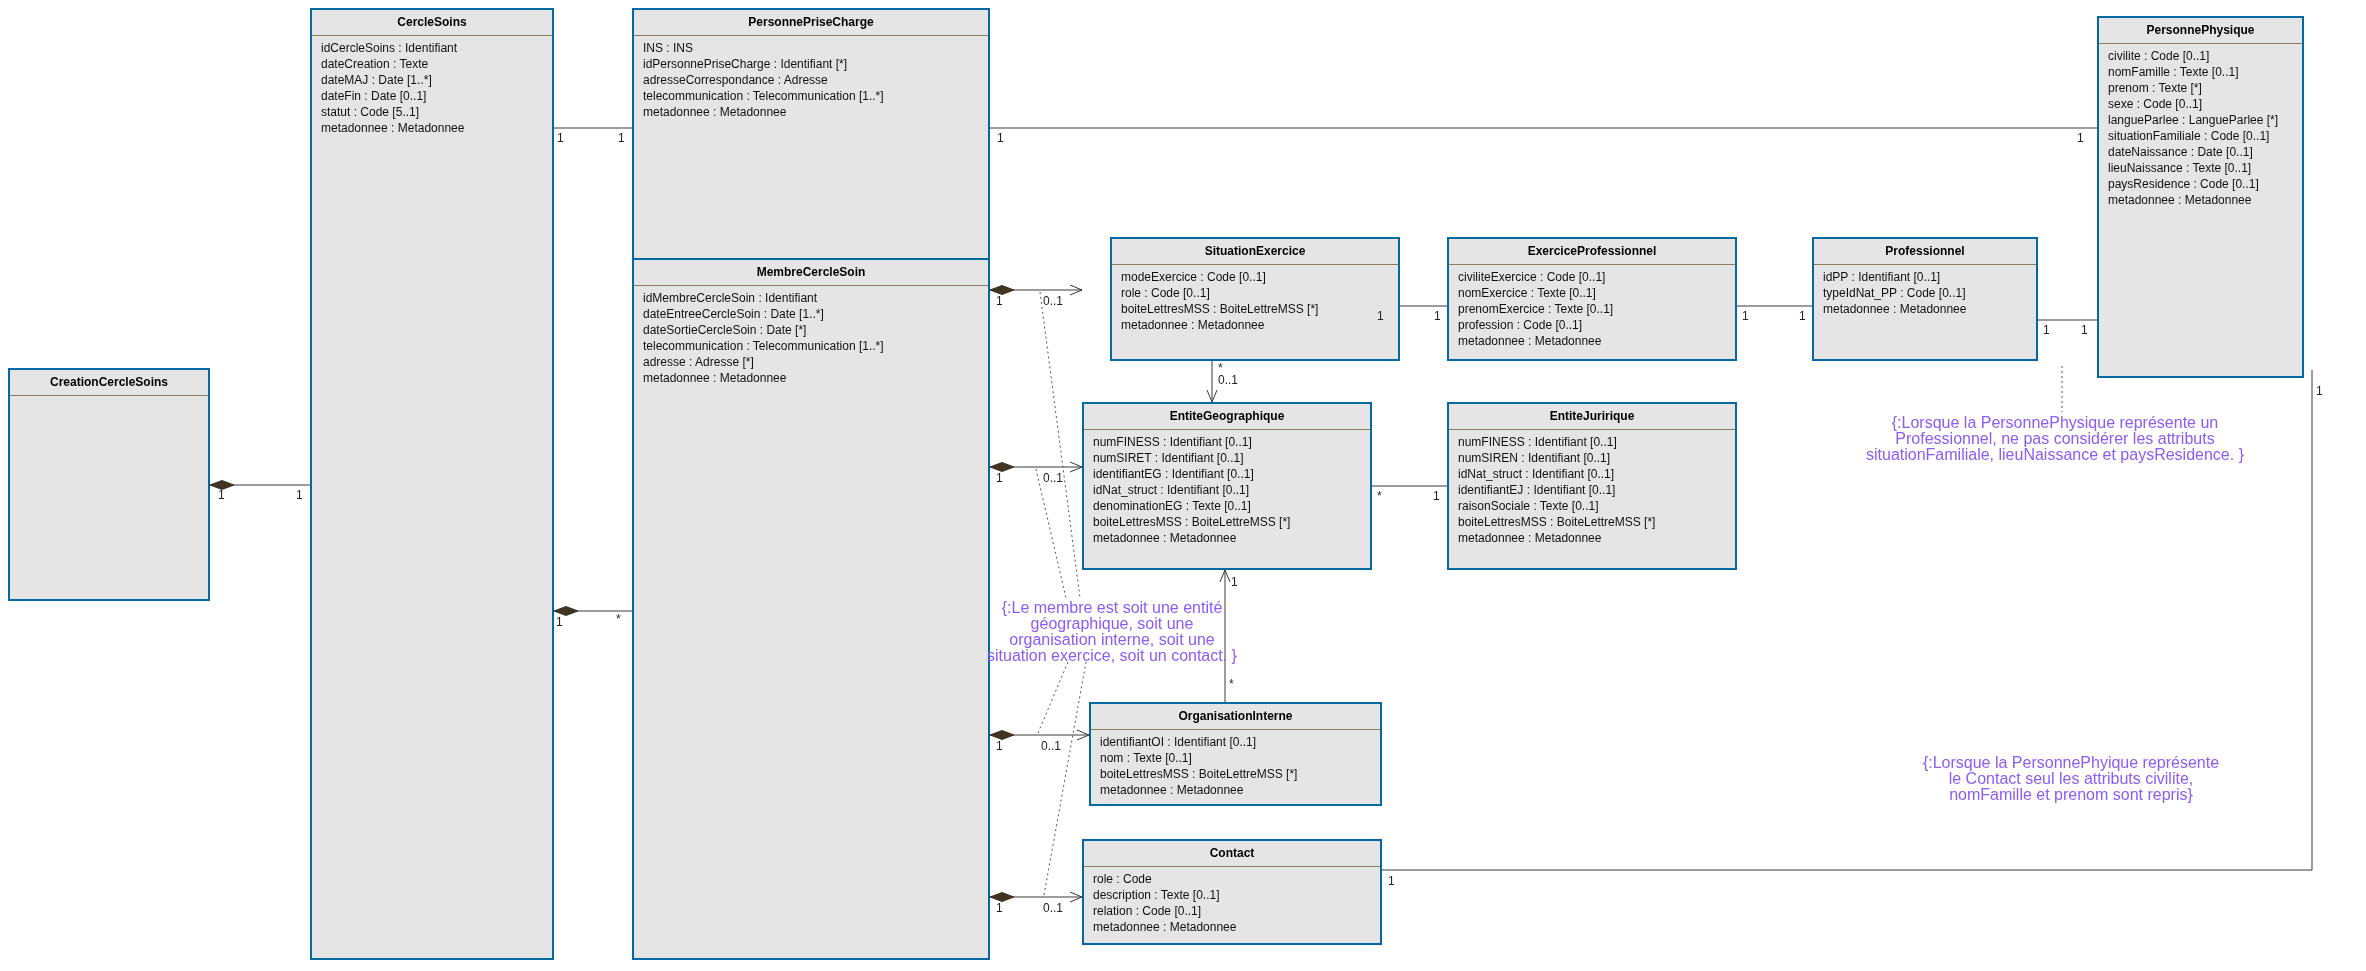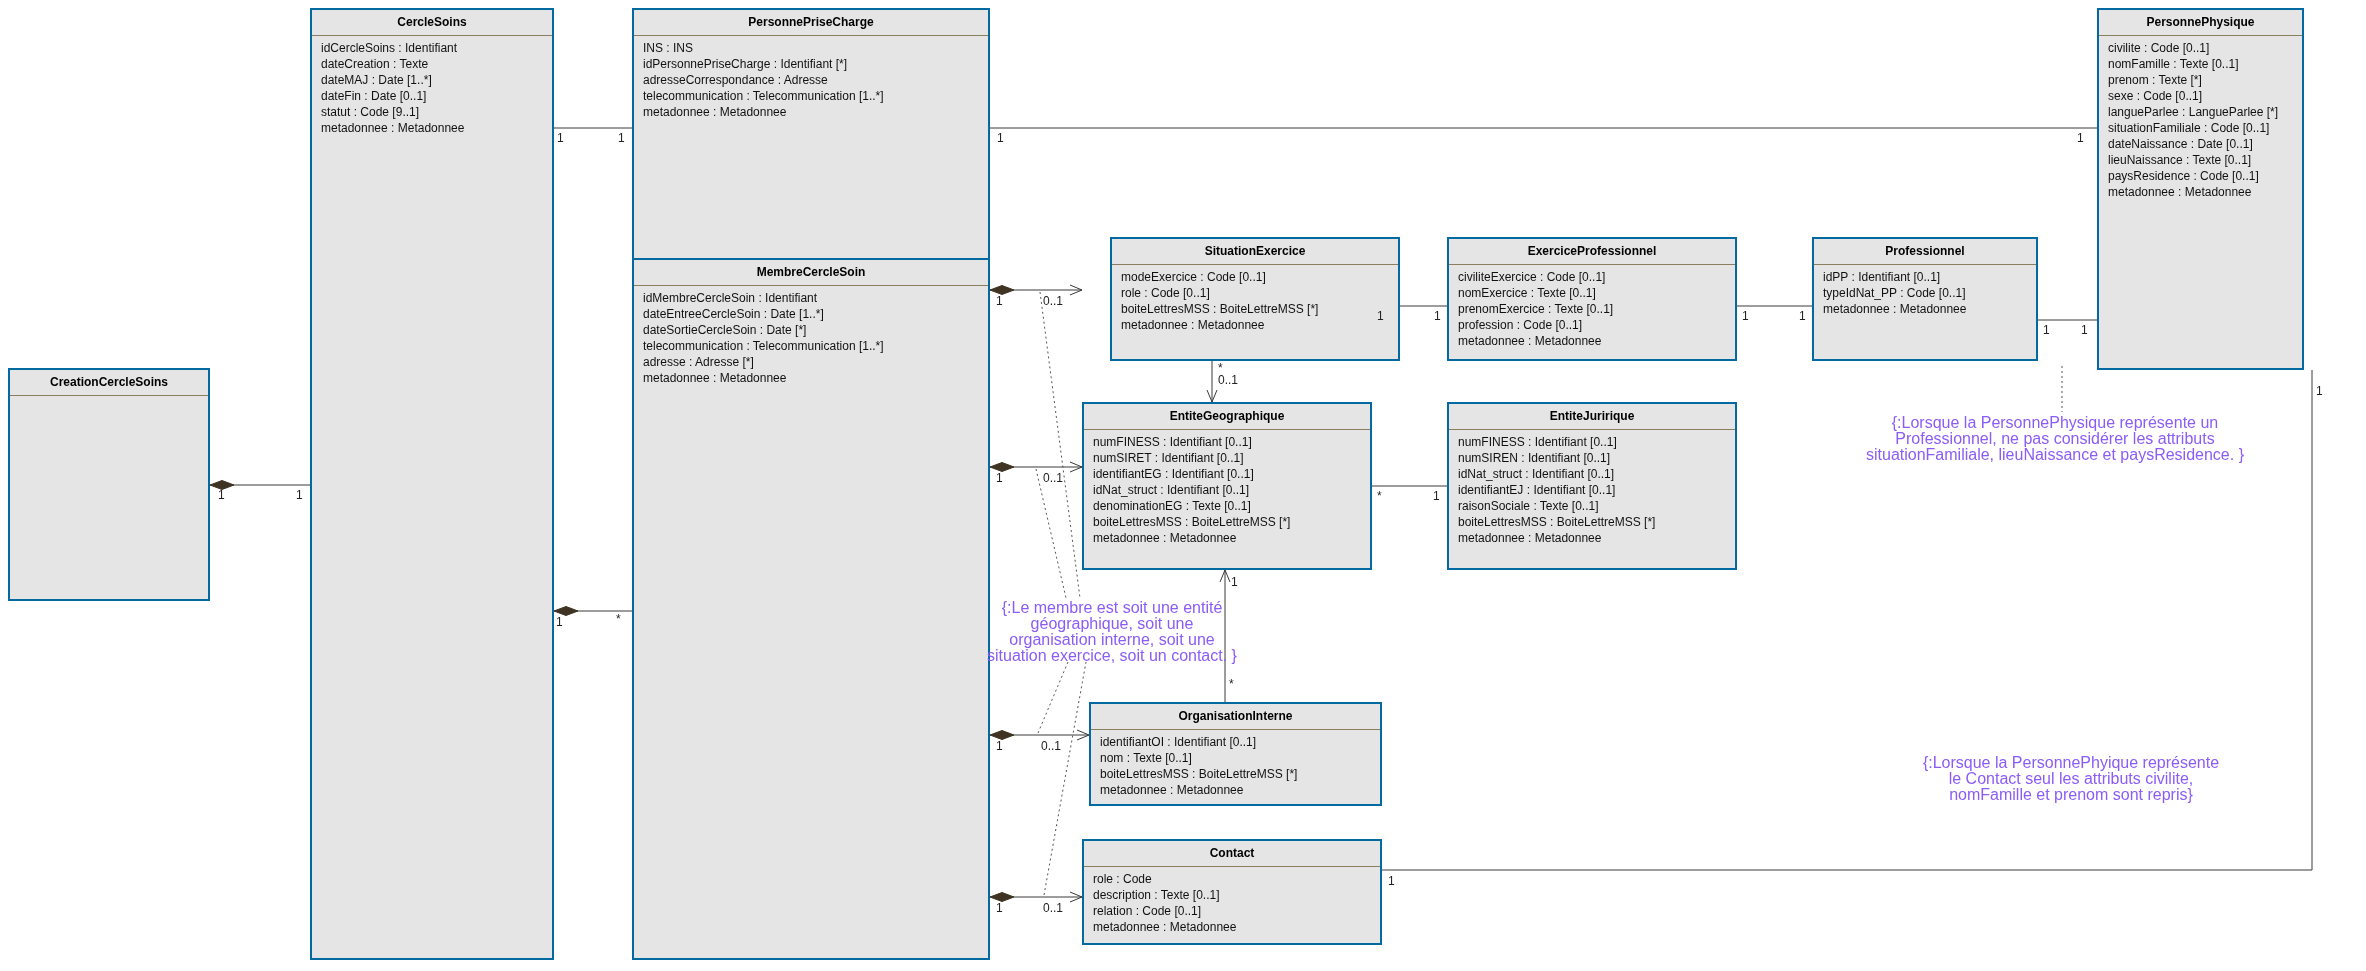--- a/index.html
+++ b/index.html
@@ -71,21 +71,21 @@
       <line x1="2062" y1="366" x2="2062" y2="412" stroke="#555555" stroke-width="1" stroke-dasharray="2,3"></line>
     </svg>
   <div id="classes">
       <div class="cls" style="left: 310px; top: 8px; width: 244px; height: 952px;">
         <div class="cls-header">CercleSoins</div>
         <div class="cls-body">
           <div class="attr">idCercleSoins : Identifiant</div>
           <div class="attr">dateCreation : Texte</div>
           <div class="attr">dateMAJ : Date [1..*]</div>
           <div class="attr">dateFin : Date [0..1]</div>
-          <div class="attr">statut : Code [9..1]</div>
+          <div class="attr">statut : Code [5..1]</div>
           <div class="attr">metadonnee : Metadonnee</div>
         </div>
       </div>
       <div class="cls" style="left: 8px; top: 368px; width: 202px; height: 233px;">
         <div class="cls-header">CreationCercleSoins</div>
         <div class="cls-body"></div>
       </div>
       <div class="cls" style="left: 632px; top: 8px; width: 358px; height: 277px;">
         <div class="cls-header">PersonnePriseCharge</div>
         <div class="cls-body">
@@ -127,21 +127,21 @@
         </div>
       </div>
       <div class="cls" style="left: 1812px; top: 237px; width: 226px; height: 124px;">
         <div class="cls-header">Professionnel</div>
         <div class="cls-body">
           <div class="attr">idPP : Identifiant [0..1]</div>
           <div class="attr">typeIdNat_PP : Code [0..1]</div>
           <div class="attr">metadonnee : Metadonnee</div>
         </div>
       </div>
-      <div class="cls" style="left: 2097px; top: 8px; width: 207px; height: 362px;">
+      <div class="cls" style="left: 2097px; top: 16px; width: 207px; height: 362px;">
         <div class="cls-header">PersonnePhysique</div>
         <div class="cls-body">
           <div class="attr">civilite : Code [0..1]</div>
           <div class="attr">nomFamille : Texte [0..1]</div>
           <div class="attr">prenom : Texte [*]</div>
           <div class="attr">sexe : Code [0..1]</div>
           <div class="attr">langueParlee : LangueParlee [*]</div>
           <div class="attr">situationFamiliale : Code [0..1]</div>
           <div class="attr">dateNaissance : Date [0..1]</div>
           <div class="attr">lieuNaissance : Texte [0..1]</div>

